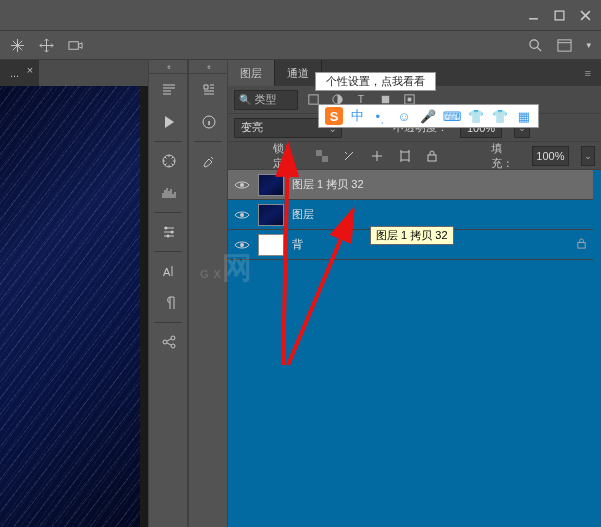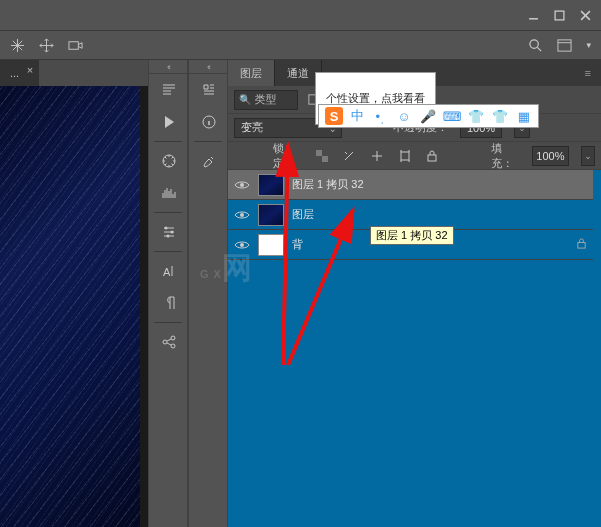--- a/index.html
+++ b/index.html
@@ -63,21 +63,21 @@
 .layerlist { position:absolute; top:110px; left:0; right:8px; bottom:0; overflow:hidden; }
 .layer { height:30px; display:flex; align-items:center; gap:8px; padding:0 6px; border-bottom:1px solid #404040; }
 .layer.sel { background:#6b6b6b; }
 .eye { width:16px; height:16px; display:flex; align-items:center; justify-content:center; color:#ccc; }
 .thumb { width:26px; height:22px; border:1px solid #888; background:linear-gradient(140deg,#061040,#0b1a60,#040a30); }
 .thumb.bg { background:#fff; }
 .layername { color:#e2e2e2; }
 .locktail { margin-left:auto; color:#aaa; }
 
 
-.callout { position:absolute; top:72px; left:315px; background:#fff; color:#222; padding:18px 10px; font-size:12px; border:1px solid #999; }
+.callout { position:absolute; top:72px; left:315px; background:#fff; color:#222; padding:1px 10px; font-size:12px; border:1px solid #999; }
 .ime { position:absolute; top:104px; left:318px; background:#fff; border:1px solid #999; height:24px; display:flex; align-items:center; gap:8px; padding:0 6px; }
 .ime .sogou { width:18px; height:18px; background:#ff7a21; color:#fff; display:flex; align-items:center; justify-content:center; font-weight:bold; border-radius:3px; }
 .ime .ic { width:16px; height:16px; display:flex; align-items:center; justify-content:center; }
 .ime span { color:#3a97e8; font-size:13px; }
 
 
 .tip { position:absolute; top:226px; left:370px; background:#ffffcc; border:1px solid #666; padding:1px 5px; color:#000; font-size:11px; }
 
 
 .arrows { position:absolute; top:100px; left:248px; pointer-events:none; z-index:20; }

